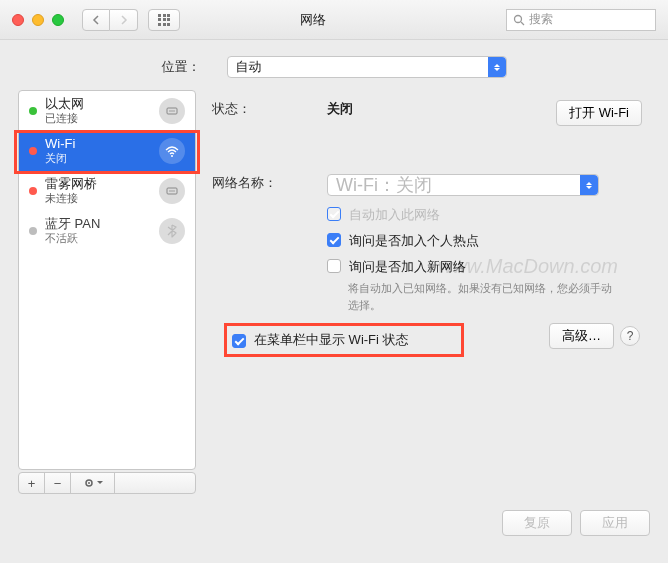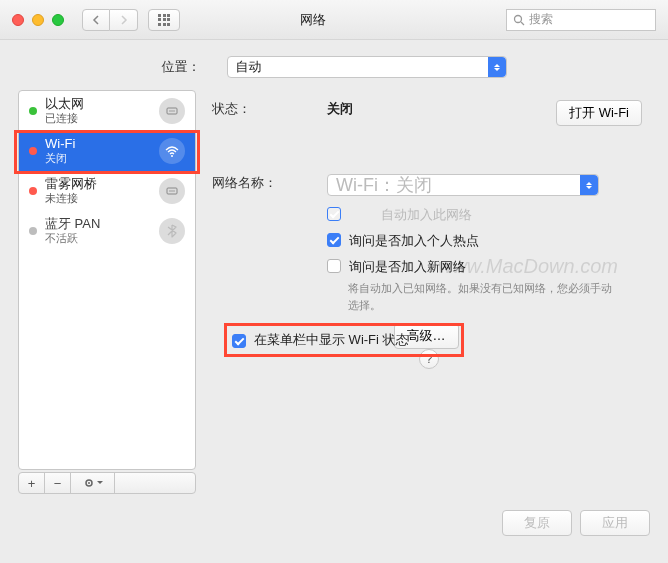--- a/index.html
+++ b/index.html
@@ -50,29 +50,29 @@
   .val { flex:1; }
   .btn { background:linear-gradient(#fff,#f2f2f2); border:1px solid #c7c7c7; border-radius:4px; padding:3px 12px; font-size:13px; }
   .btn-wifi { float:right; margin-right:8px; margin-top:-24px;}
   .net-select { position:relative; width:272px; height:22px; background:#fff; border:1px solid #c7c7c7; border-radius:4px; display:flex; align-items:center; padding:0 8px; color:#bbb; font-size:18px;}
   .check-row { display:flex; align-items:flex-start; gap:8px; padding:4px 0 4px 115px; }
   .checkbox { width:14px; height:14px; border:1px solid #b6b6b6; border-radius:3px; background:#fff; flex-shrink:0; margin-top:1px;}
   .checkbox.on { background:#3b7ef7; border-color:#3b7ef7; position:relative;}
   .checkbox.on::after{content:"";position:absolute;left:4px;top:1px;width:3px;height:7px;border:solid #fff;border-width:0 2px 2px 0;transform:rotate(45deg);}
   .checkbox.dis { background:#f0f0f0; }
   .cr-lbl { font-size:13px; }
-  .cr-lbl.dis { color:#bbb;margin-left:32px; }
+  .cr-lbl.dis { color:#bbb; }
   .hint { font-size:11px; color:#888; padding:0 30px 0 136px; line-height:1.5;}
   .watermark { position:absolute; right:50px; top:255px; color:rgba(0,0,0,0.12); font-size:20px; font-style:italic; pointer-events:none;}
   .menubar-row { display:flex; align-items:center; gap:8px; margin-top:18px; margin-left:20px;}
   .footer { padding: 16px 18px 0 0; display:flex; justify-content:flex-end; gap:8px;}
   .footer .btn { width:70px; text-align:center; }
   .btn.dis { color:#bbb; }
   .helpbtn { width:20px; height:20px; border:1px solid #c7c7c7; border-radius:50%; background:linear-gradient(#fff,#f0f0f0); display:inline-flex; align-items:center; justify-content:center; font-size:12px; color:#555; margin-left:6px;}
-  .adv-row { display:flex; justify-content:flex-end; align-items:center; padding-right:10px; margin-top:-26px;flex-direction:column;}
+  .adv-row { display:flex; justify-content:flex-end; align-items:center; padding-right:10px; margin-top:-26px;}
   svg { display:block; }
 </style>
 </head>
 <body>
 
 <div class="window">
 
   <div class="titlebar">
     <div class="traffic">
       <div class="tl red"></div>

